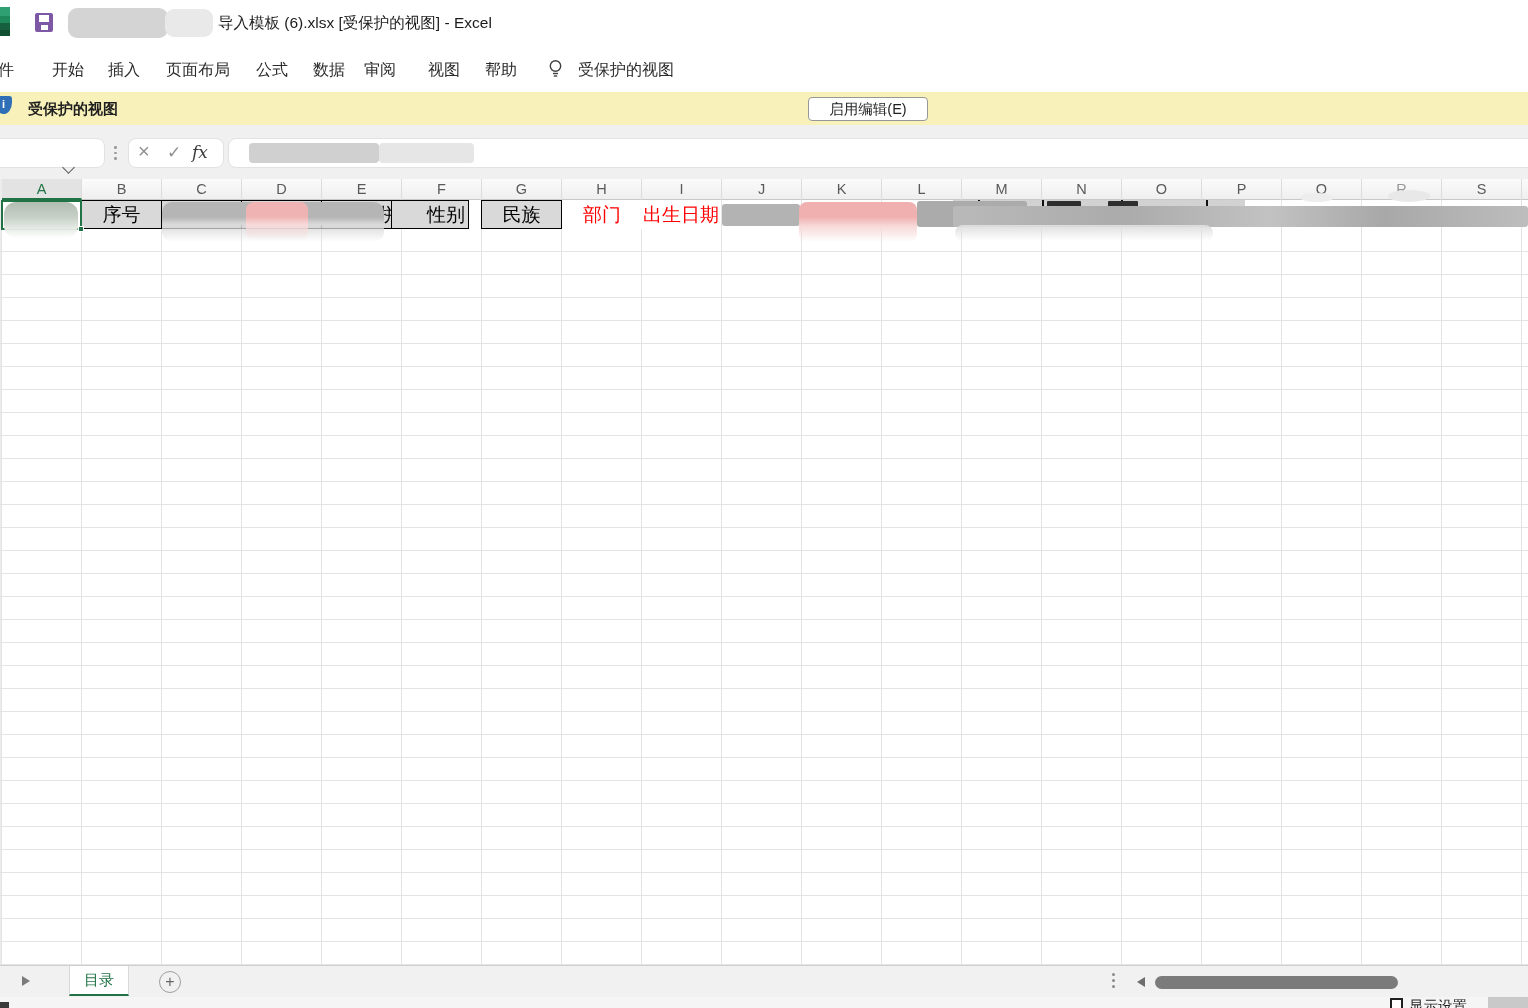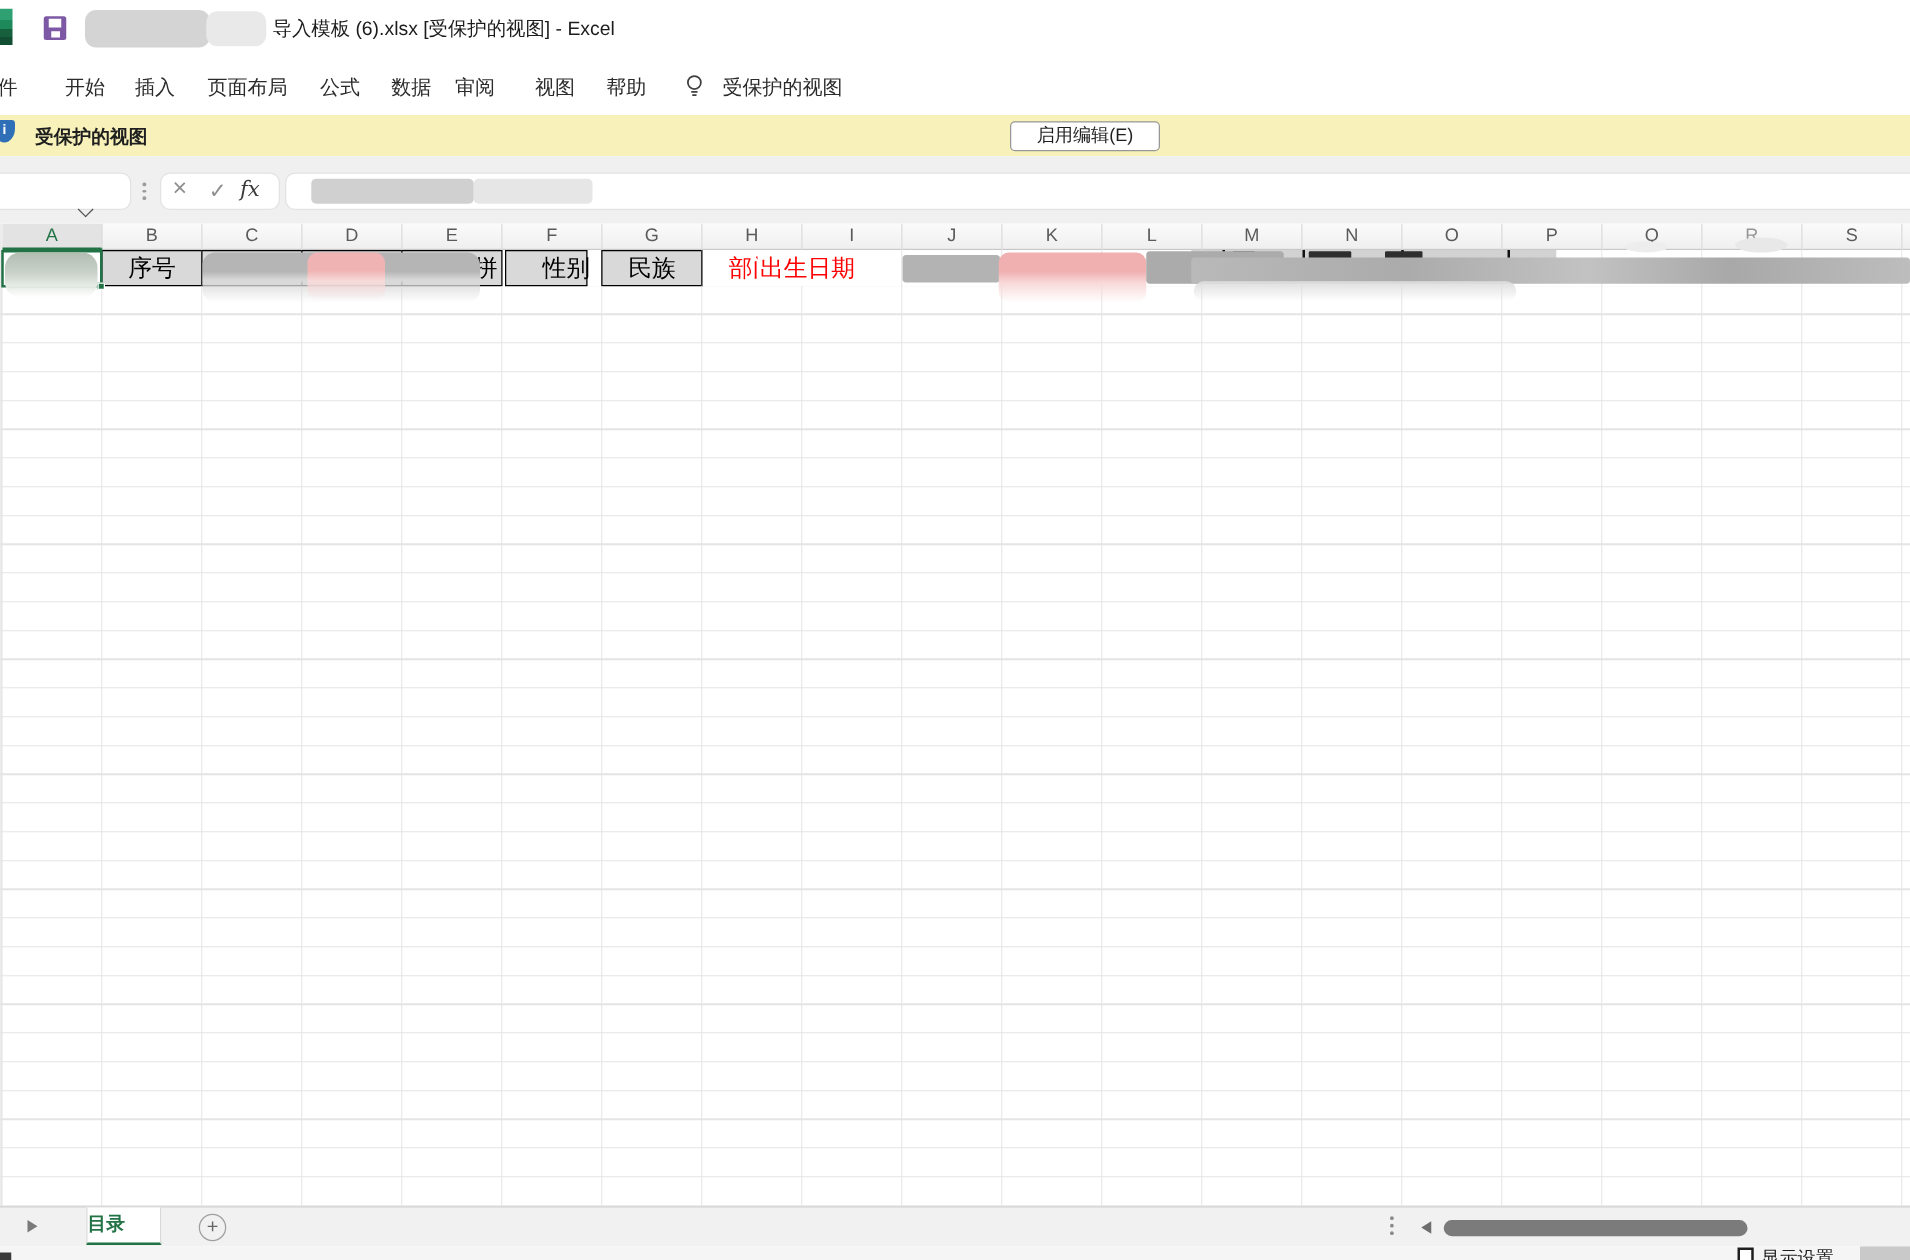--- a/index.html
+++ b/index.html
@@ -78,21 +78,21 @@
   .tick{position:absolute;width:2px;height:12px;background:#111;z-index:5;}
   .smudge{position:absolute;background:#2e2e2e;z-index:5;border-radius:1px;}
 
   
   .tabbar{position:absolute;left:0;top:965px;width:100%;height:32px;background:#f1f1f1;border-top:1px solid #cfcfcf;}
   .tri{width:0;height:0;position:absolute;}
   .tri.right{left:22px;top:10px;border-top:5px solid transparent;border-bottom:5px solid transparent;border-left:8px solid #7a7a7a;}
   .tri.left{left:1137px;top:11px;border-top:5px solid transparent;border-bottom:5px solid transparent;border-right:8px solid #6d6d6d;}
   .sheet-tab{position:absolute;left:69px;top:0;width:60px;height:30px;background:#fff;
     border-left:1px solid #d9d9d9;border-right:1px solid #d9d9d9;border-bottom:2.5px solid var(--green);
-    color:var(--green);font-weight:bold;font-size:15px;text-align:left;line-height:28px;cursor:default;}
+    color:var(--green);font-weight:normal;font-size:15px;text-align:center;line-height:28px;cursor:default;}
   .add-sheet{position:absolute;left:159px;top:5px;width:22px;height:22px;border:1px solid #9f9f9f;border-radius:50%;
     color:#666;font-size:16px;text-align:center;line-height:19px;cursor:default;}
   .tab-splitter{left:1112px;top:7px;}
   .tab-splitter i{width:3px;height:3px;background:#8a8a8a;}
   .hscroll-thumb{position:absolute;left:1155px;top:10px;width:243px;height:13px;background:var(--thumb);border-radius:7px;}
 
   
   .statusbar{position:absolute;left:0;top:997px;width:100%;height:11px;background:#f5f5f5;overflow:hidden;}
   .status-smudge{position:absolute;left:0px;top:5px;width:9px;height:6px;background:#3a3a3a;}
   .ds-check{position:absolute;left:1390px;top:1px;width:13px;height:13px;border:2px solid #1f1f1f;background:#fff;}
@@ -186,24 +186,24 @@
         <div class="col-h" style="left: 1280px;">Q</div>
         <div class="col-h faded" style="left: 1360px;">R</div>
         <div class="col-h" style="left: 1440px;">S</div>
       </div>
 
     <div class="row1">
       <div class="cell greyfill" style="left:81px;width:81px;">序号</div>
       <div class="cell greyfill" style="left:161px;width:81px;"></div>
       <div class="cell greyfill" style="left:241px;width:81px;"></div>
       <div class="cell greyfill right-al" style="left:321px;width:81px;">拼</div>
-      <div class="cell greyfill" style="left:404px;width:66px;padding-left:32px;">性别</div>
+      <div class="cell greyfill" style="left:391px;width:78px;padding-left:32px;">性别</div>
       <div class="cell greyfill" style="left:481px;width:81px;">民族</div>
       <div class="cell redtext" style="left:561px;width:81px;border-left:1px solid #000;">部门</div>
-      <div class="cell redtext" style="left:606px;width:80px;font-family:Liberation Serif, serif;">出生日期</div>
+      <div class="cell redtext" style="left:641px;width:80px;font-family:Liberation Serif, serif;">出生日期</div>
 
       <div class="sel-border">
         <div class="sel-handle"></div>
       </div>
     </div>
 
     <div class="rows-area"></div>
 
     <div class="redact" style="left:4px;top:23px;width:74px;height:36px;border-radius:12px;z-index:8;
       background:linear-gradient(180deg,#b2bdb2 0%,#c9d2c9 45%,#e7ece7 75%,rgba(255,255,255,0) 100%);"></div>

